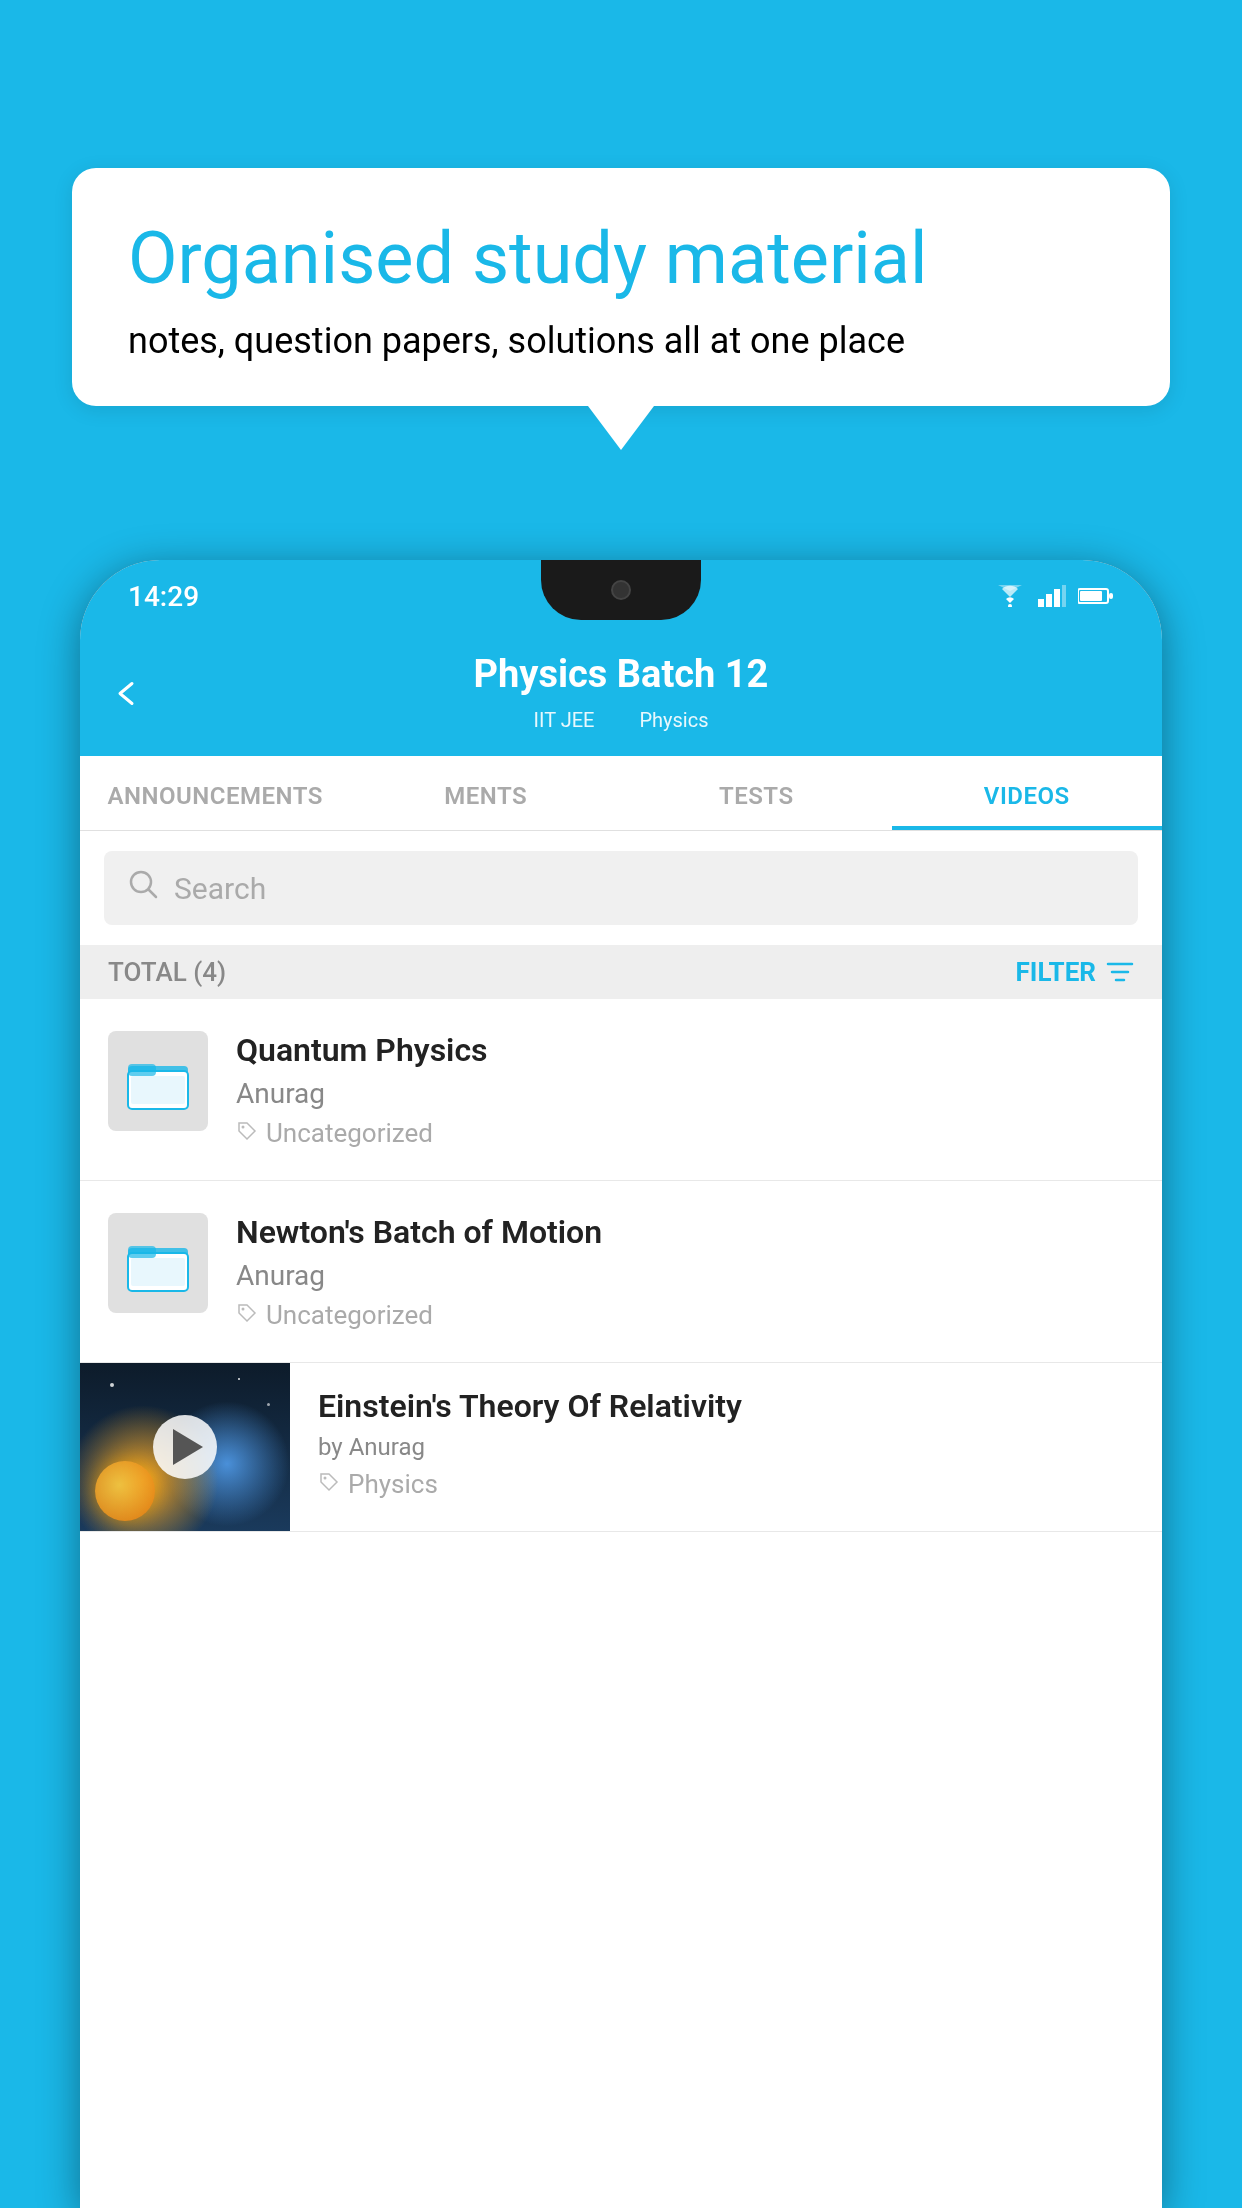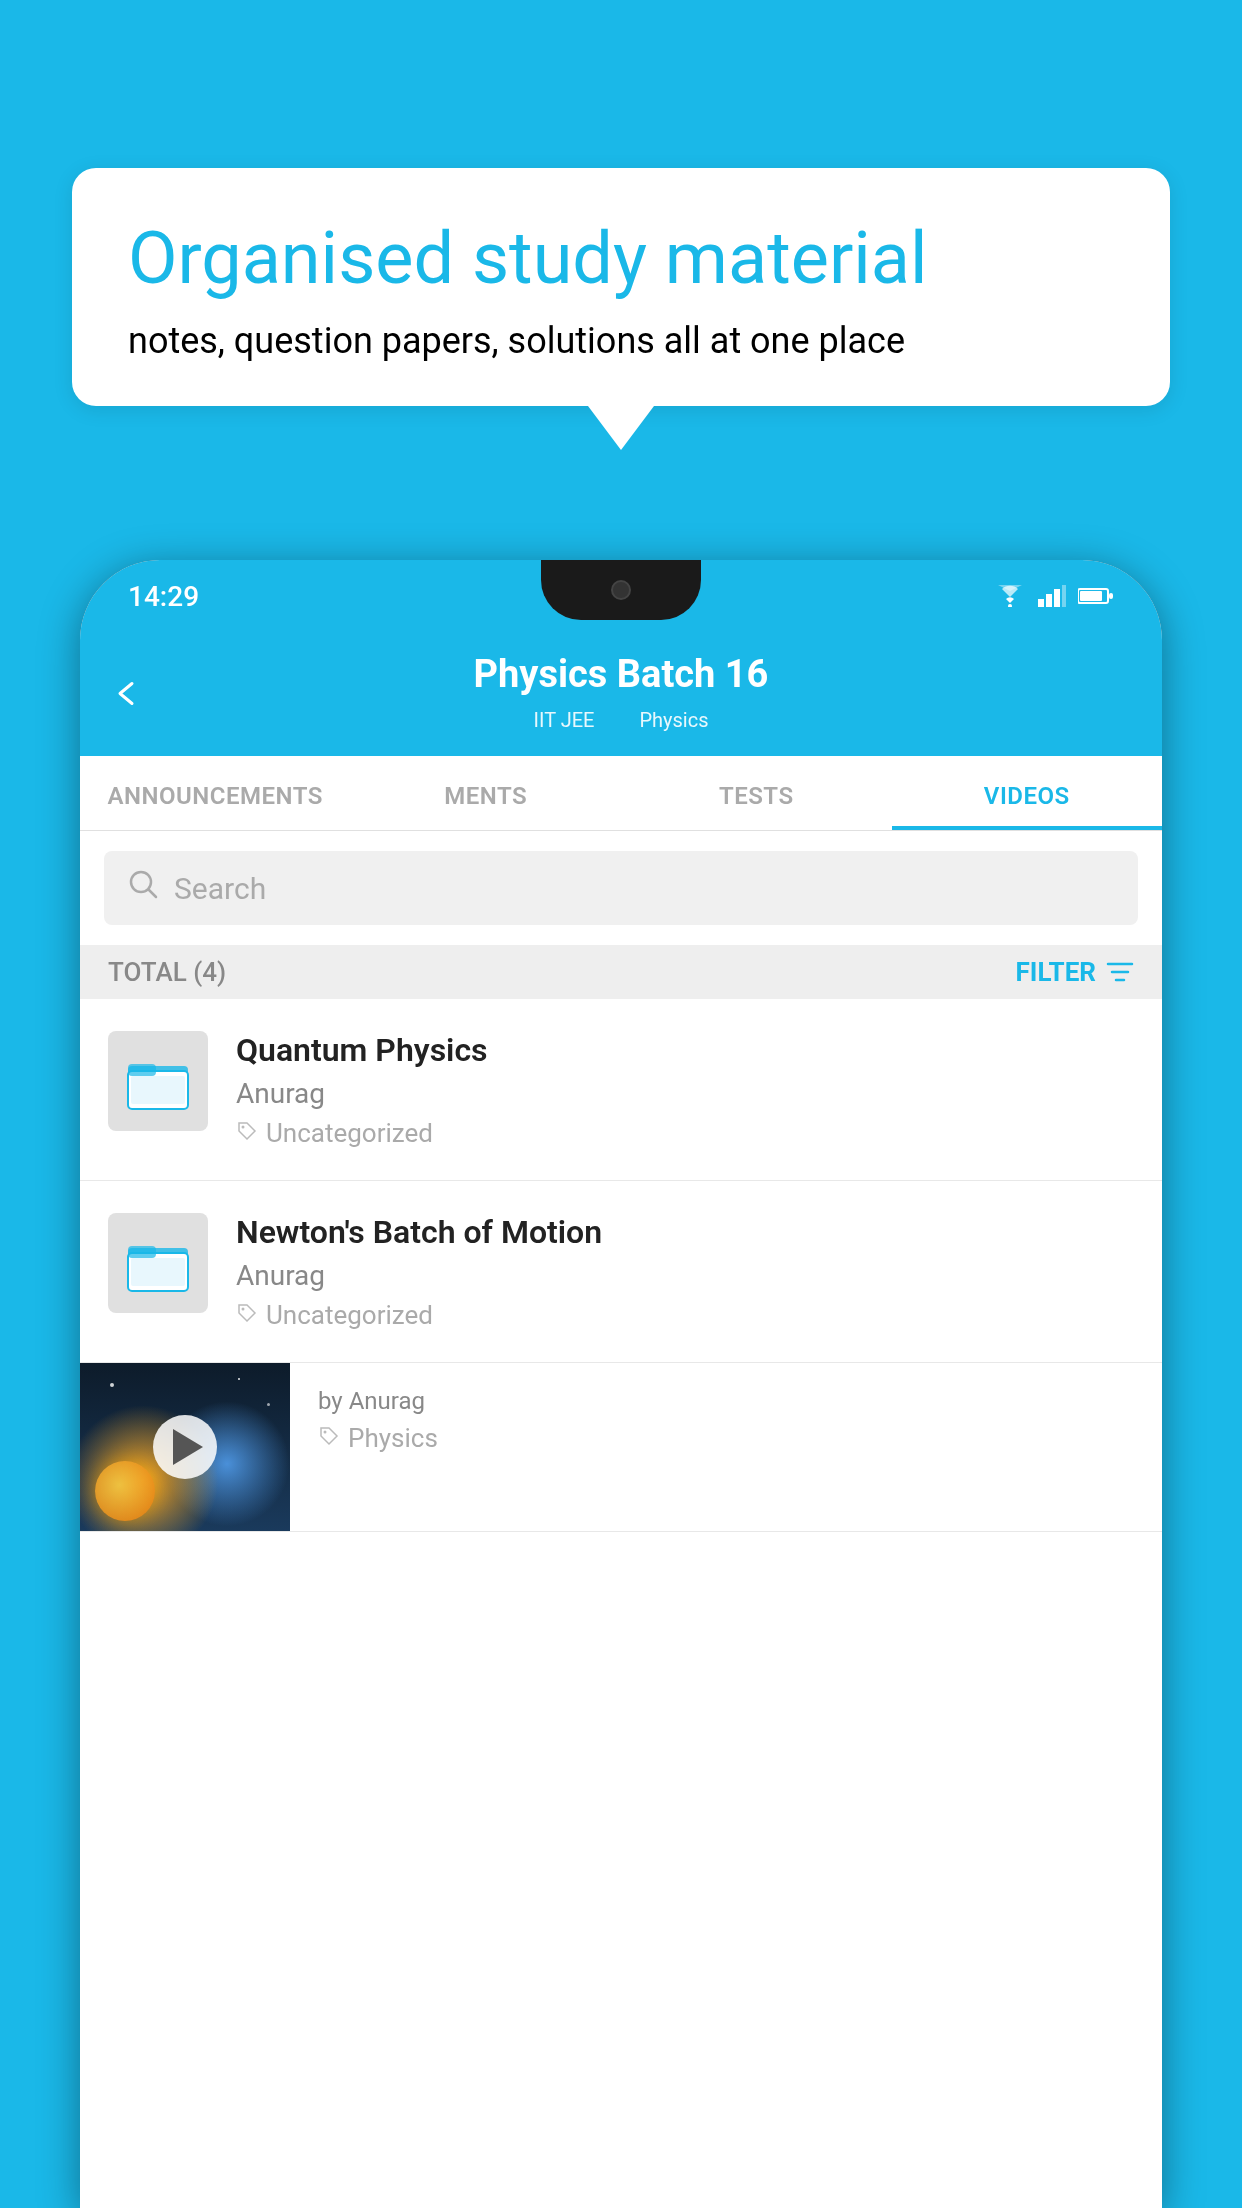--- a/index.html
+++ b/index.html
@@ -417,21 +417,21 @@
         </svg>
       </div>
     </div>
 
     <div class="app-header">
       <div class="back-btn">
         <svg width="28" height="28" viewBox="0 0 28 28" fill="white">
           <path d="M20 4L8 14L20 24" stroke="white" stroke-width="3" fill="none" stroke-linecap="round" stroke-linejoin="round"></path>
         </svg>
       </div>
-      <div class="header-title">Physics Batch 16</div>
+      <div class="header-title">Physics Batch 12</div>
       <div class="header-subtitle">
         <span>IIT JEE</span>
         <span>  </span>
         <span>Physics</span>
       </div>
     </div>
 
     <div class="tab-bar">
       <div class="tab-item">ANNOUNCEMENTS</div>
       <div class="tab-item">MENTS</div>
@@ -520,20 +520,21 @@
             <div style="position:absolute;width:4px;height:4px;background:white;border-radius:50%;top:20px;left:30px;opacity:0.8;"></div>
             <div style="position:absolute;width:3px;height:3px;background:white;border-radius:50%;top:40px;right:20px;opacity:0.6;"></div>
             <div style="position:absolute;width:2px;height:2px;background:white;border-radius:50%;top:15px;right:50px;opacity:0.9;"></div>
 
             <div style="position:absolute;bottom:10px;left:15px;width:60px;height:60px;background:radial-gradient(circle at 40% 40%,#f5c842,#e8780a);border-radius:50%;opacity:0.9;box-shadow:0 0 20px rgba(245,165,0,0.6);"></div>
             <div class="play-btn">
               <div class="play-triangle"></div>
             </div>
           </div>
           <div class="einstein-info">
+            <div class="einstein-title">Einstein's Theory Of Relativity</div>
             <div class="einstein-author">by Anurag</div>
             <div class="einstein-tag">
               <span>
                 <svg width="22" height="22" viewBox="0 0 22 22" fill="none">
                   <path d="M3 3h8l8 8-8 8-8-8z" stroke="#bbb" stroke-width="1.5" fill="none"></path>
                   <circle cx="7" cy="7" r="1.5" fill="#bbb"></circle>
                 </svg>
               </span>
               <span>Physics</span>
             </div>

